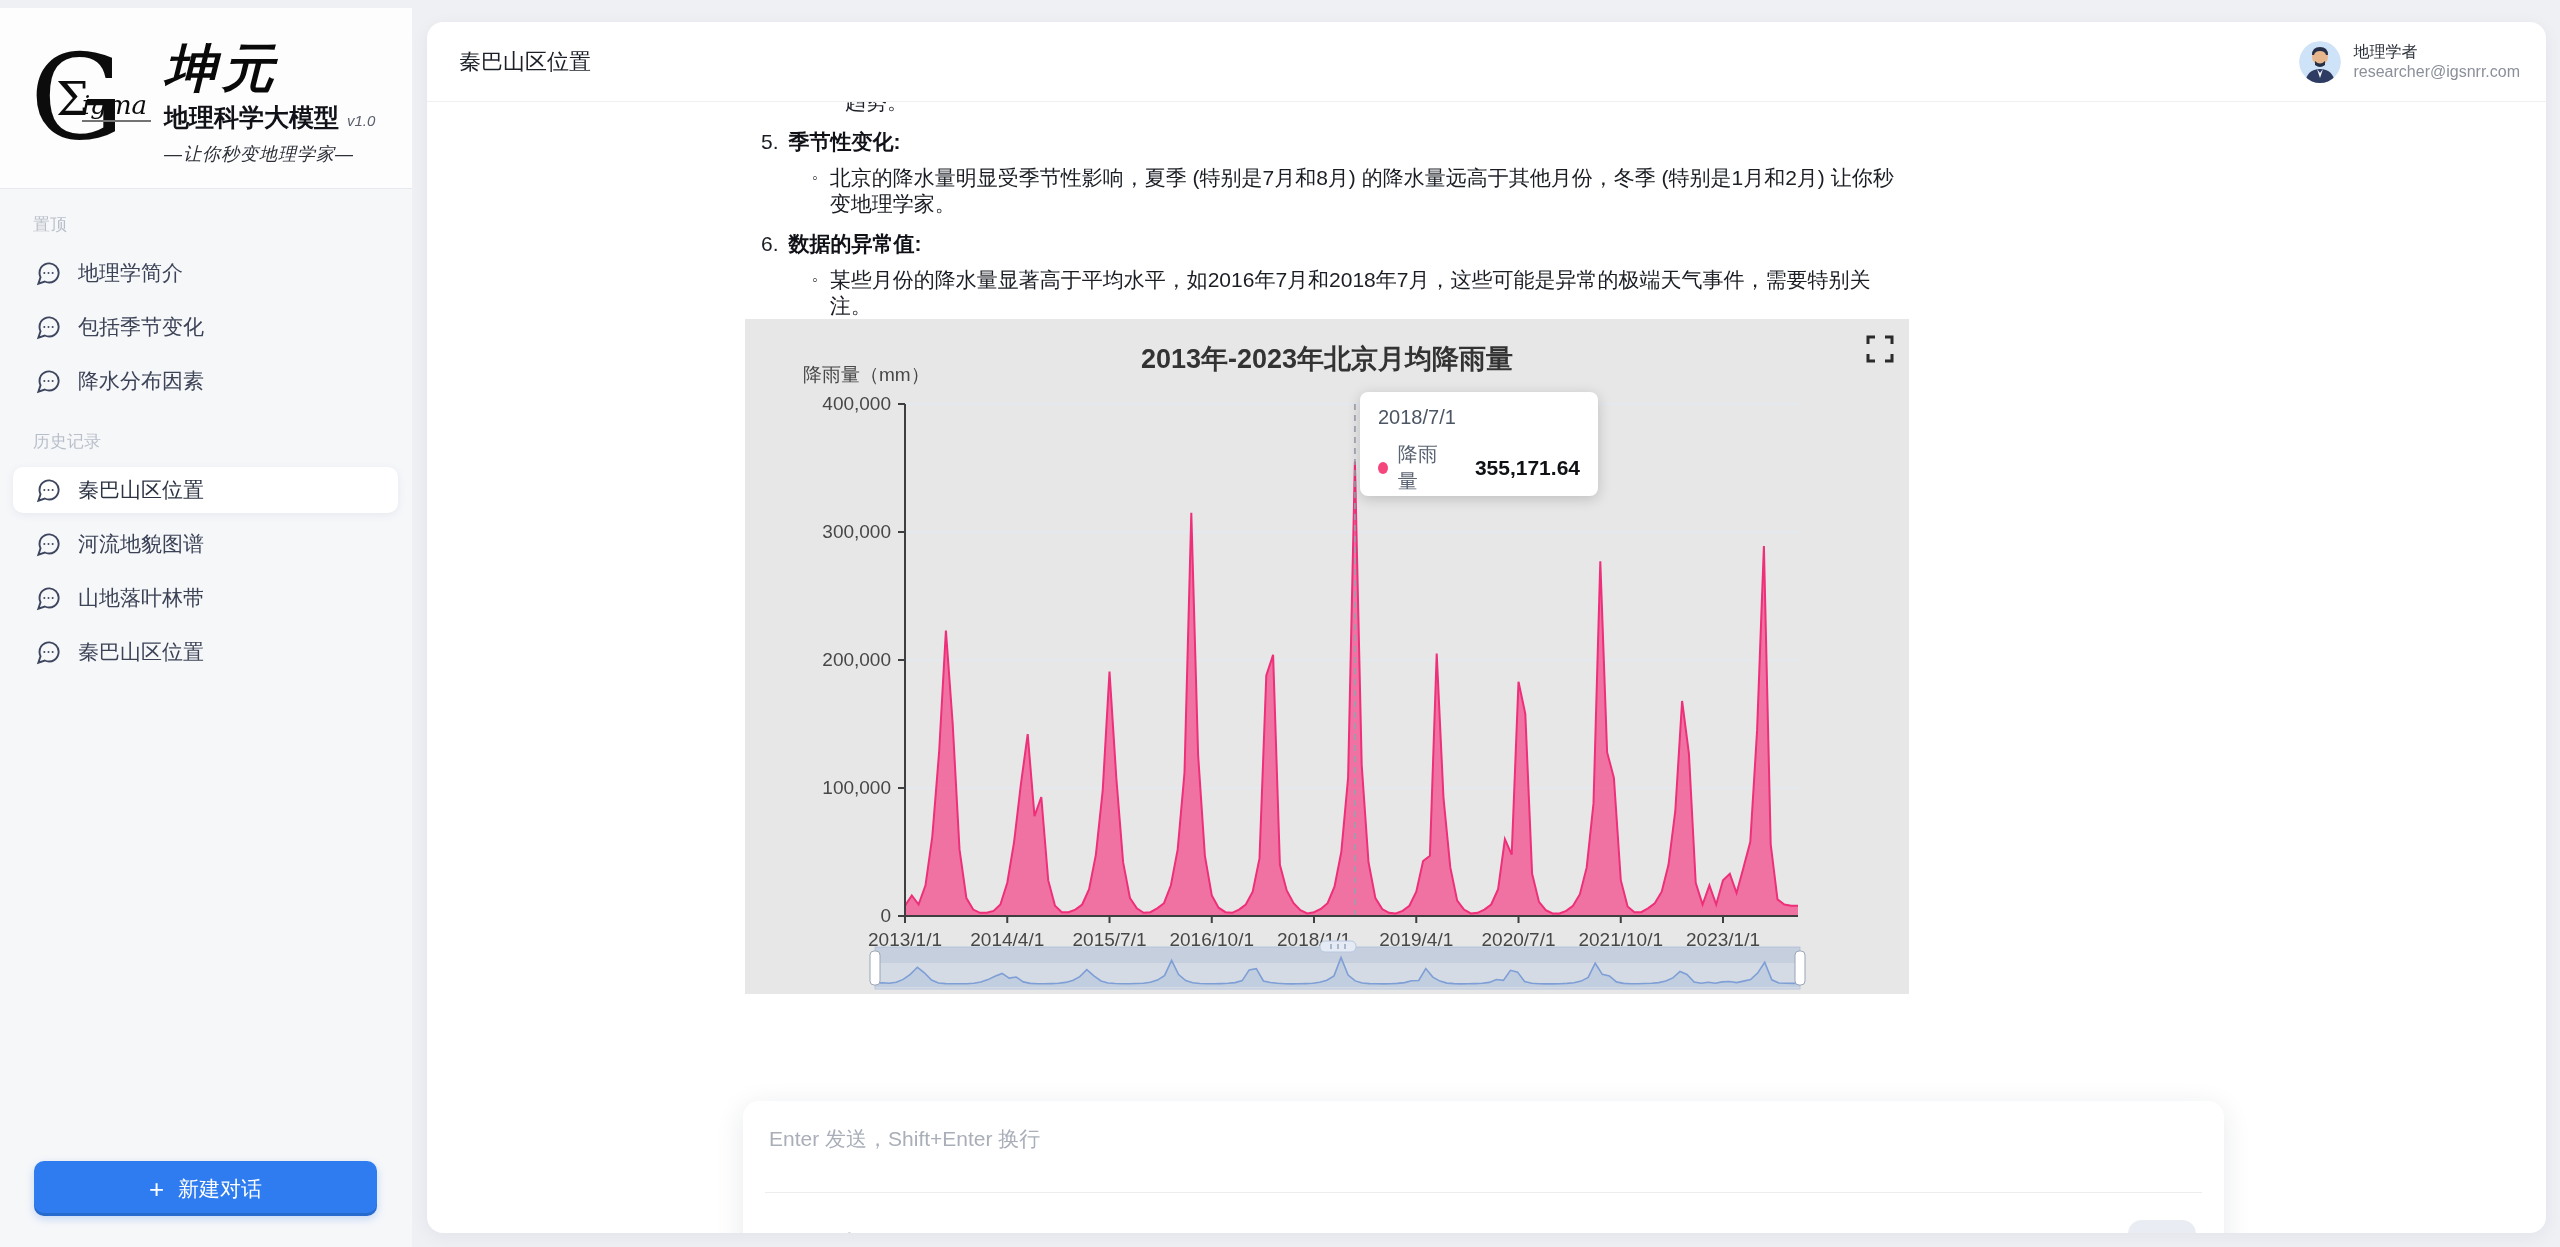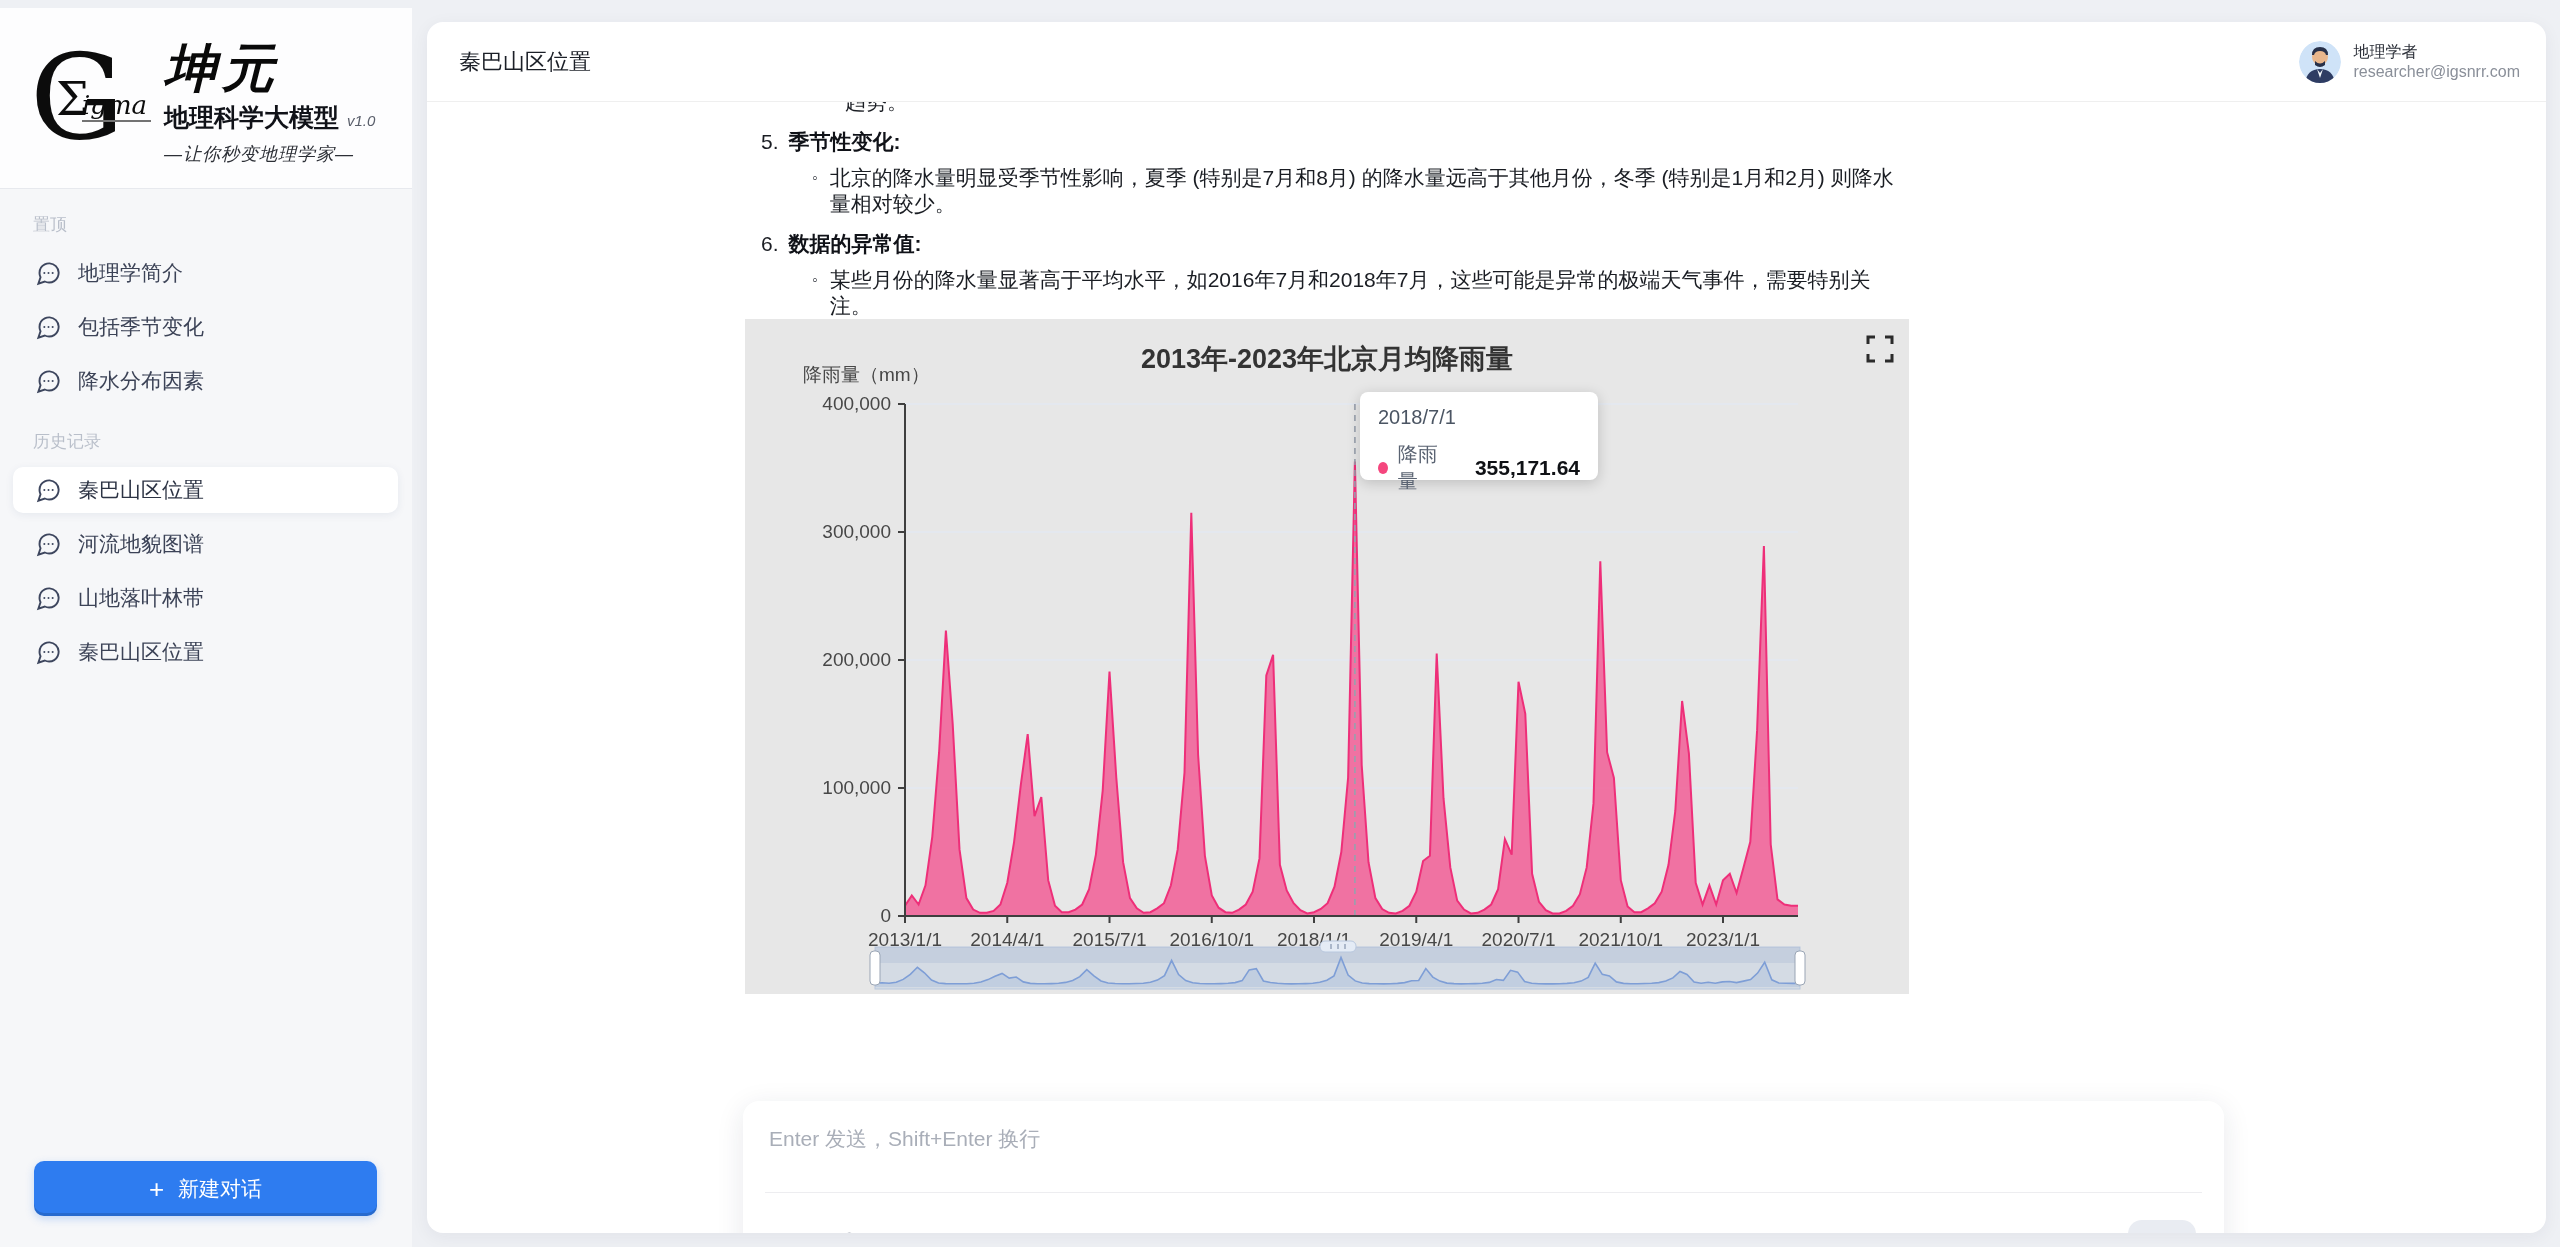--- a/index.html
+++ b/index.html
@@ -53,21 +53,21 @@
   .li-bold{font-weight:bold;color:#101218;}
   .li-bullet{display:flex;gap:12px;margin-top:10px;}
   .li-dot{margin-left:69px;font-size:16px;line-height:26px;color:#30343c;}
   .li-text{flex:1;}
   .msg-para{margin-top:24px;}
   
   .chart-panel{position:relative;width:1164px;height:675px;margin-top:0;margin-left:2px;background:#e7e7e7;border-radius:0;}
   .chart-title{position:absolute;top:22px;left:0;right:0;text-align:center;font-size:27px;font-weight:bold;color:#333333;}
   .chart-expand{position:absolute;top:15px;right:14px;width:30px;height:30px;cursor:pointer;}
   .chart-svg{position:absolute;left:0;top:0;}
-  .tooltip{position:absolute;left:615px;top:73px;width:238px;height:88px;background:#ffffff;border-radius:8px;
+  .tooltip{position:absolute;left:615px;top:73px;width:238px;height:104px;background:#ffffff;border-radius:8px;
     box-shadow:0 3px 14px rgba(0,0,0,0.18);padding:14px 18px;box-sizing:border-box;z-index:5;}
   .tt-date{font-size:20px;color:#4b5563;}
   .tt-row{display:flex;align-items:center;margin-top:12px;}
   .tt-dot{width:12px;height:12px;border-radius:50%;background:#f5467e;margin-right:10px;}
   .tt-series{font-size:20px;color:#5a6372;}
   .tt-value{font-size:21px;font-weight:bold;color:#0f1115;margin-left:28px;}
   
   .composer{position:absolute;left:316px;top:999px;width:1481px;height:196px;background:#ffffff;border-radius:16px;
     box-shadow:0 6px 28px rgba(30,40,70,0.10);z-index:8;box-sizing:border-box;}
   .composer-input{position:absolute;left:24px;right:24px;top:22px;height:58px;border:none;outline:none;resize:none;
@@ -213,21 +213,21 @@
       <div class="clip-wrap">
         <span>趋势。</span>
       </div>
       <div id="msg-list" class="md">
           <div class="li-head">
             <span class="li-num">5.</span>
             <span class="li-bold">季节性变化:</span>
           </div>
           <div class="li-bullet">
             <span class="li-dot">◦</span>
-            <span class="li-text">北京的降水量明显受季节性影响，夏季 (特别是7月和8月) 的降水量远高于其他月份，冬季 (特别是1月和2月) 则降水量相对较少。</span>
+            <span class="li-text">北京的降水量明显受季节性影响，夏季 (特别是7月和8月) 的降水量远高于其他月份，冬季 (特别是1月和2月) 让你秒变地理学家。</span>
           </div>
           <div class="li-head">
             <span class="li-num">6.</span>
             <span class="li-bold">数据的异常值:</span>
           </div>
           <div class="li-bullet">
             <span class="li-dot">◦</span>
             <span class="li-text">某些月份的降水量显著高于平均水平，如2016年7月和2018年7月，这些可能是异常的极端天气事件，需要特别关注。</span>
           </div>
         </div>

